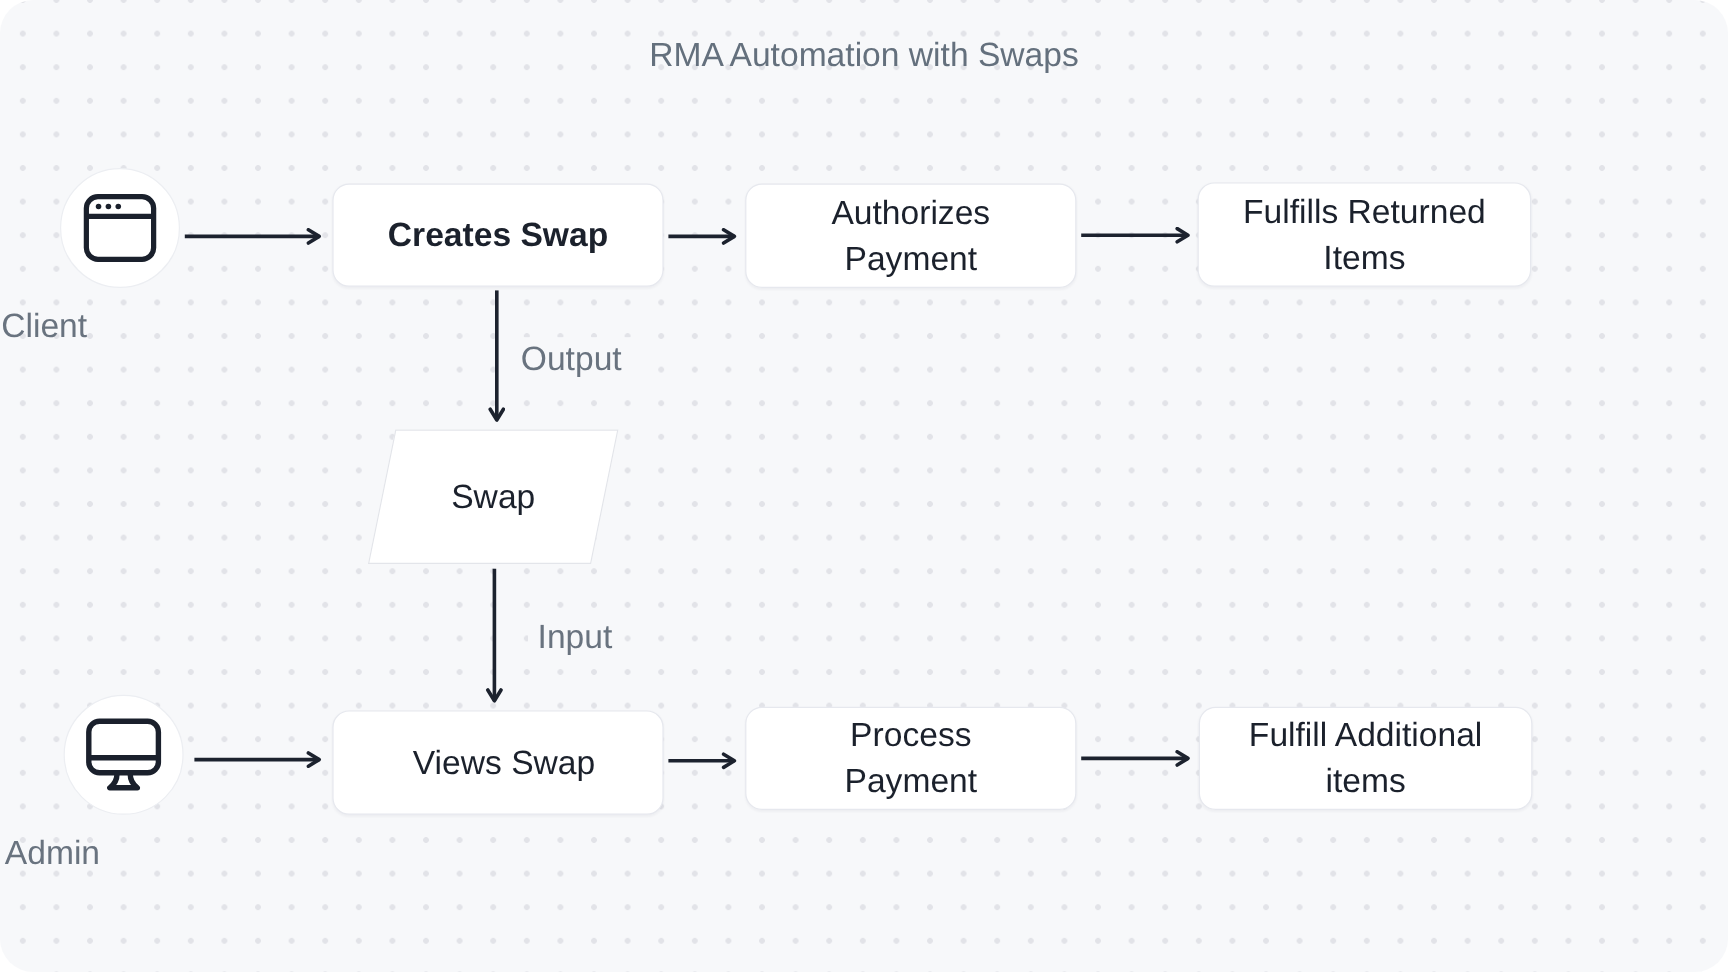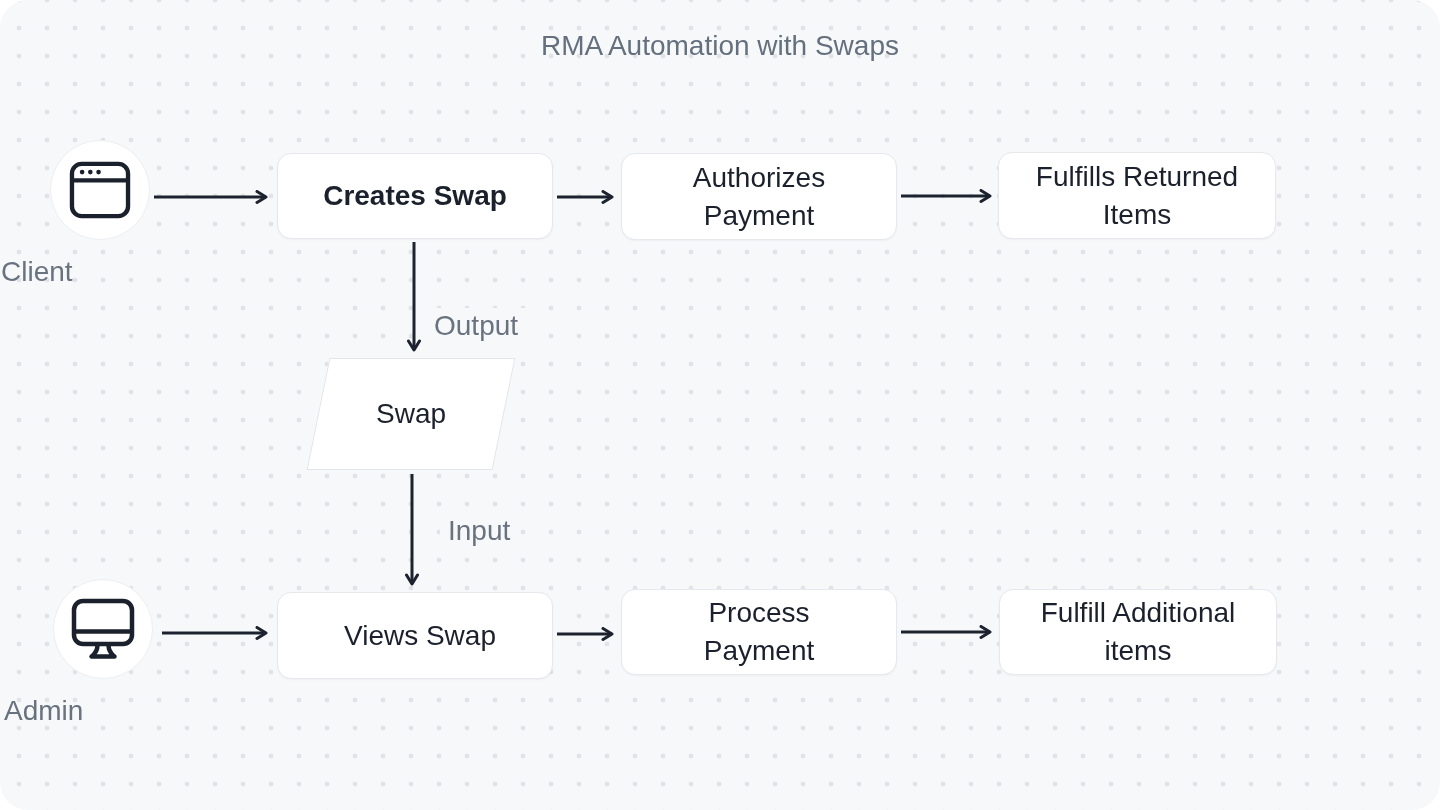--- a/index.html
+++ b/index.html
@@ -105,21 +105,21 @@
   #admin-label  { left: 4px; top: 695px; }
 
   .edge-label {
     position: absolute;
     font-size: 28px;
     line-height: 32px;
     color: #69737f;
     background: #f7f8fa;
     padding: 2px 8px;
   }
-  #edge-label-output { left: 426px; top: 281px; margin-top: 27px; }
+  #edge-label-output { left: 426px; top: 281px; }
   #edge-label-input  { left: 440px; top: 513px; }
 </style>
 </head>
 <body>
 
 <div class="canvas">
 
   <svg class="edges" viewBox="0 0 1440 810" xmlns="http://www.w3.org/2000/svg">
     <defs>
       <marker id="ah" markerUnits="userSpaceOnUse" markerWidth="16" markerHeight="16" refX="11" refY="7" orient="auto">

